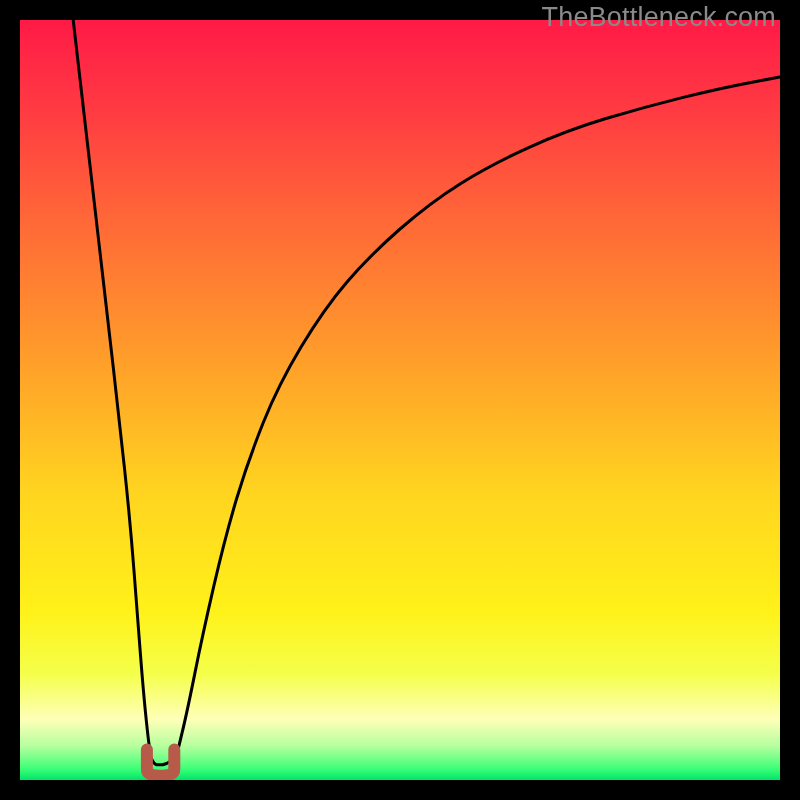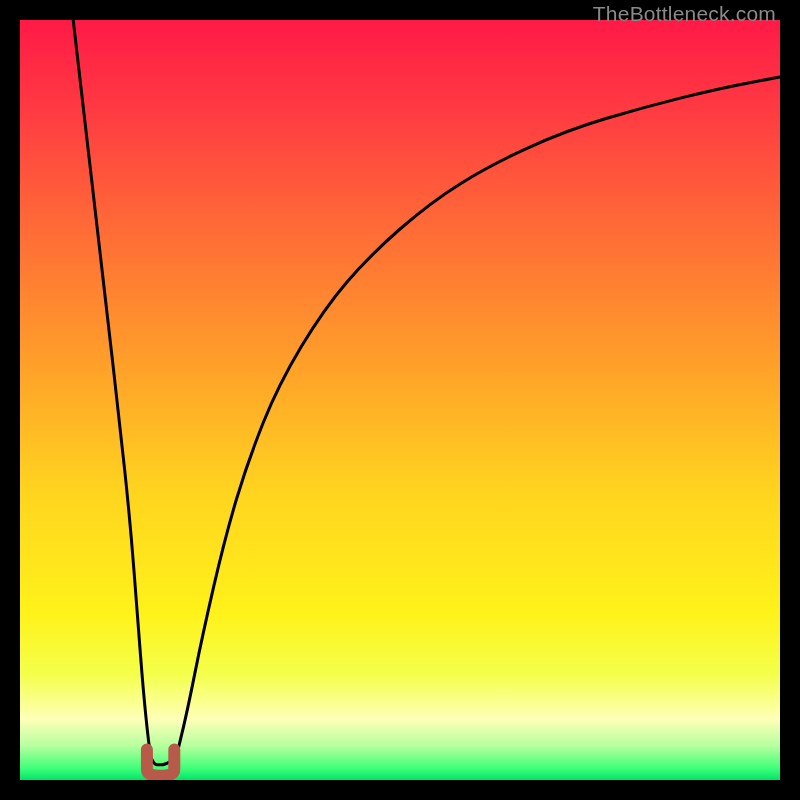--- a/index.html
+++ b/index.html
@@ -23,21 +23,21 @@
     left: 0;
     top: 0;
     width: 760px;
     height: 760px;
   }
   .watermark {
     position: absolute;
     top: 2px;
     right: 24px;
     font-family: Arial, Helvetica, sans-serif;
-    font-size: 21px;
+    font-size: 27px;
     font-weight: 500;
     color: #8a8a8a;
     letter-spacing: 0.2px;
   }
 </style>
 </head>
 <body>
 
 <div class="frame">
   <svg class="plot" viewBox="0 0 760 760">

